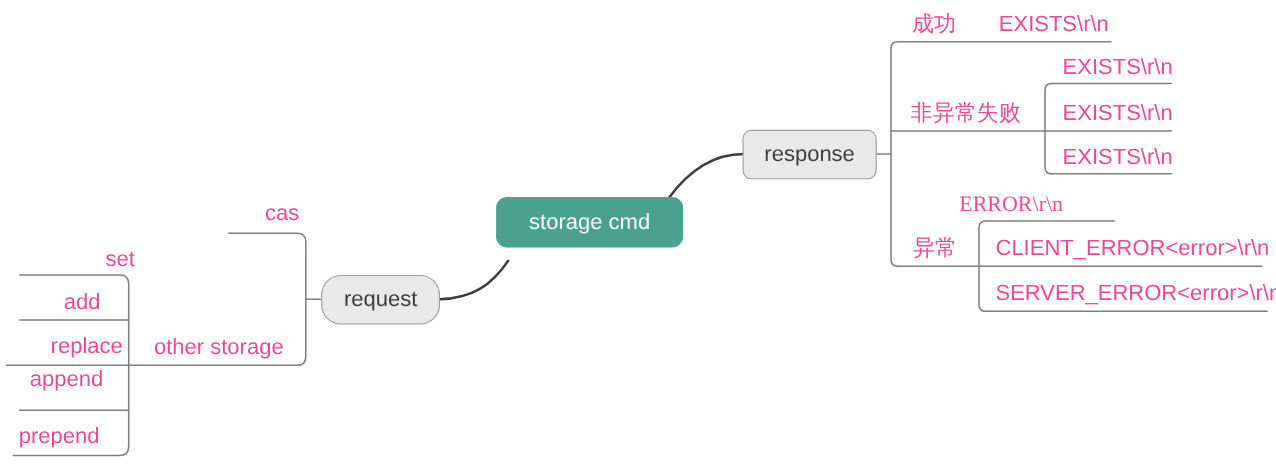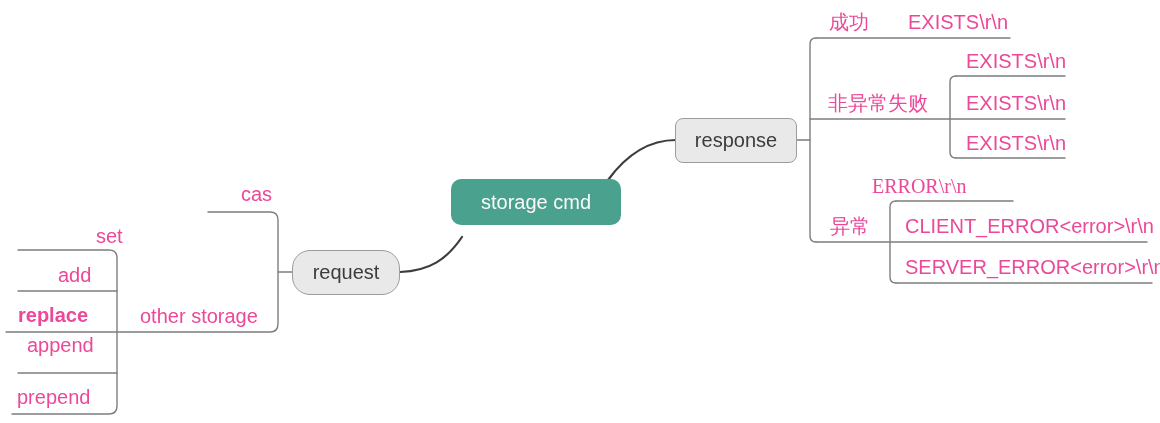--- a/index.html
+++ b/index.html
@@ -80,21 +80,21 @@
   <div class="node branch" style="left:675px; top:118px; width:122px; height:45px;">response</div>
 
   <div class="topic" style="left:225px; top:185px;margin-left:16px;">cas</div>
 
   <div class="topic" style="left:140px; top:307px;">other storage</div>
 
   <div class="topic" style="left:64px; top:227px;margin-left:32px;">set</div>
 
   <div class="topic" style="left:58px; top:266px;">add</div>
 
-  <div class="topic" style="left:18px; top:306px;font-weight:bold;">replace</div>
+  <div class="topic" style="left:46px; top:306px;">replace</div>
 
   <div class="topic" style="left:27px; top:336px;">append</div>
 
   <div class="topic" style="left:17px; top:388px;">prepend</div>
 
   <div class="topic" style="left:829px; top:13px;">成功</div>
 
   <div class="topic" style="left:908px; top:13px;">EXISTS\r\n</div>
 
   <div class="topic" style="left:828px; top:94px;">非异常失败</div>

